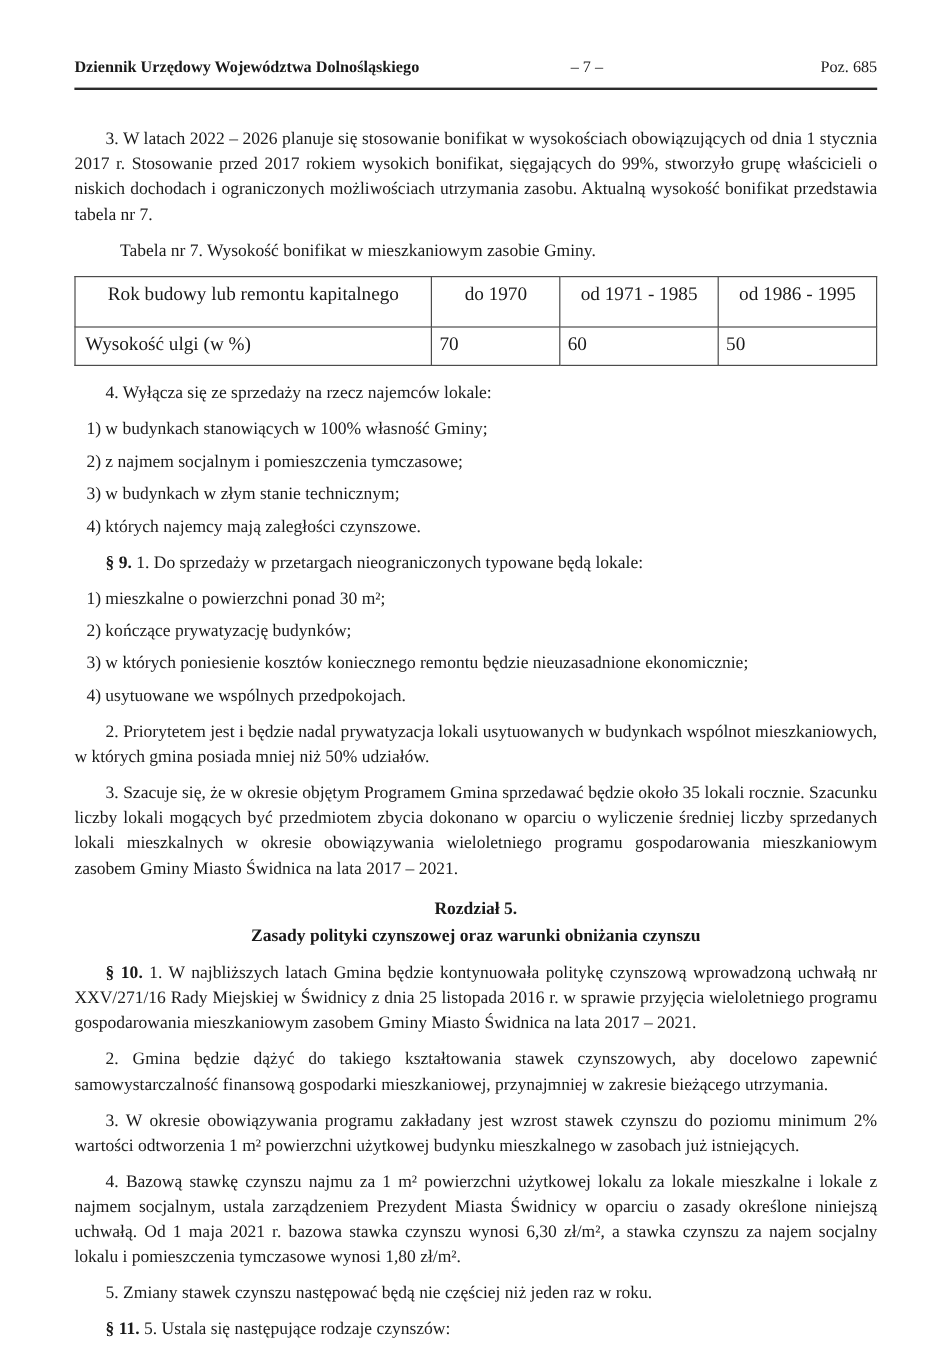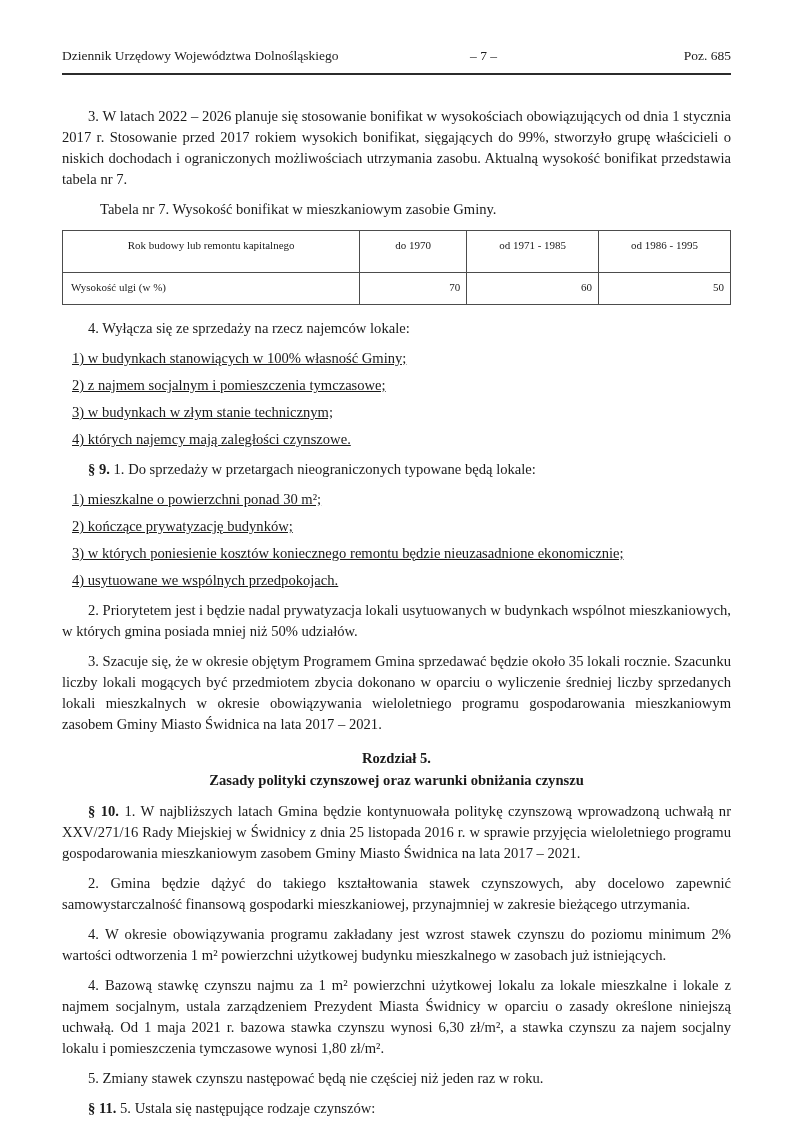--- a/index.html
+++ b/index.html
@@ -21,70 +21,70 @@
   }
   
   .running-head {
     display: flex;
     align-items: baseline;
     font-size: 13.5px;
     line-height: 16px;
     padding-bottom: 9px;
     border-bottom: 2.5px solid #2b2b2b;
   }
-  .running-head .journal { flex: 0 0 auto; }
+  .running-head .journal { flex: 0 0 auto; font-weight: bold; }
   .running-head .pageno  { flex: 1 1 auto; text-align: center; padding-right: 55px; }
   .running-head .poz     { flex: 0 0 auto; }
 
   
   .doc-body {
     margin-top: 31px;
     font-size: 14.6px;
     line-height: 21px;
   }
   .para {
     margin: 0 0 9px 0;
     text-align: justify;
     text-indent: 26px;
   }
   .para:last-child { margin-bottom: 0; }
   .list-item {
     margin: 0 0 6px 0;
     padding-left: 10px;
     text-align: justify;
   }
-  .list-block { margin: 0 0 9px 0; text-decoration: underline; }
+  .list-block { margin: 0 0 9px 0; }
   b.par-mark { font-weight: bold; }
 
   
   .table-caption {
     margin: 2px 0 10px 0;
     text-indent: 38px;
     text-align: left;
   }
   table.bonifikaty {
     width: 100%;
     border-collapse: collapse;
     margin: 0 0 13px 0;
     table-layout: fixed;
   }
   table.bonifikaty td {
     border: 1px solid #4c4c4c;
-    font-size: 11px;
+    font-size: 16px;
     vertical-align: top;
   }
   .t-head td {
     height: 37px;
     padding: 4px 6px 0 6px;
     text-align: center;
   }
   .t-row td {
     height: 27px;
     padding: 4px 6px 0 6px;
-    text-align: right;
+    text-align: left;
   }
   .t-row td.label-cell { text-align: left; padding-left: 8px; }
   col.c1 { width: 44.5%; }
   col.c2 { width: 16%; }
   col.c3 { width: 19.75%; }
   col.c4 { width: 19.75%; }
 
   
   .chapter {
     text-align: center;
@@ -157,20 +157,20 @@
     <p class="para">3. Szacuje się, że w okresie objętym Programem Gmina sprzedawać będzie około 35 lokali rocznie. Szacunku liczby lokali mogących być przedmiotem zbycia dokonano w oparciu o wyliczenie średniej liczby sprzedanych lokali mieszkalnych w okresie obowiązywania wieloletniego programu gospodarowania mieszkaniowym zasobem Gminy Miasto Świdnica na lata 2017 – 2021.</p>
 
     <div class="chapter">
       <span class="chapter-no">Rozdział 5.</span>
       <span class="chapter-title">Zasady polityki czynszowej oraz warunki obniżania czynszu</span>
     </div>
 
     <p class="para"><b class="par-mark">§ 10.</b><span> 1. W najbliższych latach Gmina będzie kontynuowała politykę czynszową wprowadzoną uchwałą nr XXV/271/16 Rady Miejskiej w Świdnicy z dnia 25 listopada 2016 r. w sprawie przyjęcia wieloletniego programu gospodarowania mieszkaniowym zasobem Gminy Miasto Świdnica na lata 2017 – 2021.</span></p>
 
     <p class="para">2. Gmina będzie dążyć do takiego kształtowania stawek czynszowych, aby docelowo zapewnić samowystarczalność finansową gospodarki mieszkaniowej, przynajmniej w zakresie bieżącego utrzymania.</p>
-    <p class="para">4. W okresie obowiązywania programu zakładany jest wzrost stawek czynszu do poziomu minimum 2% wartości odtworzenia 1 m² powierzchni użytkowej budynku mieszkalnego w zasobach już istniejących.</p>
+    <p class="para">3. W okresie obowiązywania programu zakładany jest wzrost stawek czynszu do poziomu minimum 2% wartości odtworzenia 1 m² powierzchni użytkowej budynku mieszkalnego w zasobach już istniejących.</p>
     <p class="para">4. Bazową stawkę czynszu najmu za 1 m² powierzchni użytkowej lokalu za lokale mieszkalne i lokale z najmem socjalnym, ustala zarządzeniem Prezydent Miasta Świdnicy w oparciu o zasady określone niniejszą uchwałą. Od 1 maja 2021 r. bazowa stawka czynszu wynosi 6,30 zł/m², a stawka czynszu za najem socjalny lokalu i pomieszczenia tymczasowe wynosi 1,80 zł/m².</p>
     <p class="para">5. Zmiany stawek czynszu następować będą nie częściej niż jeden raz w roku.</p>
 
     <p class="para"><b class="par-mark">§ 11.</b><span> 5. Ustala się następujące rodzaje czynszów:</span></p>
 
   </div>
 </div>
 
 </body></html>

